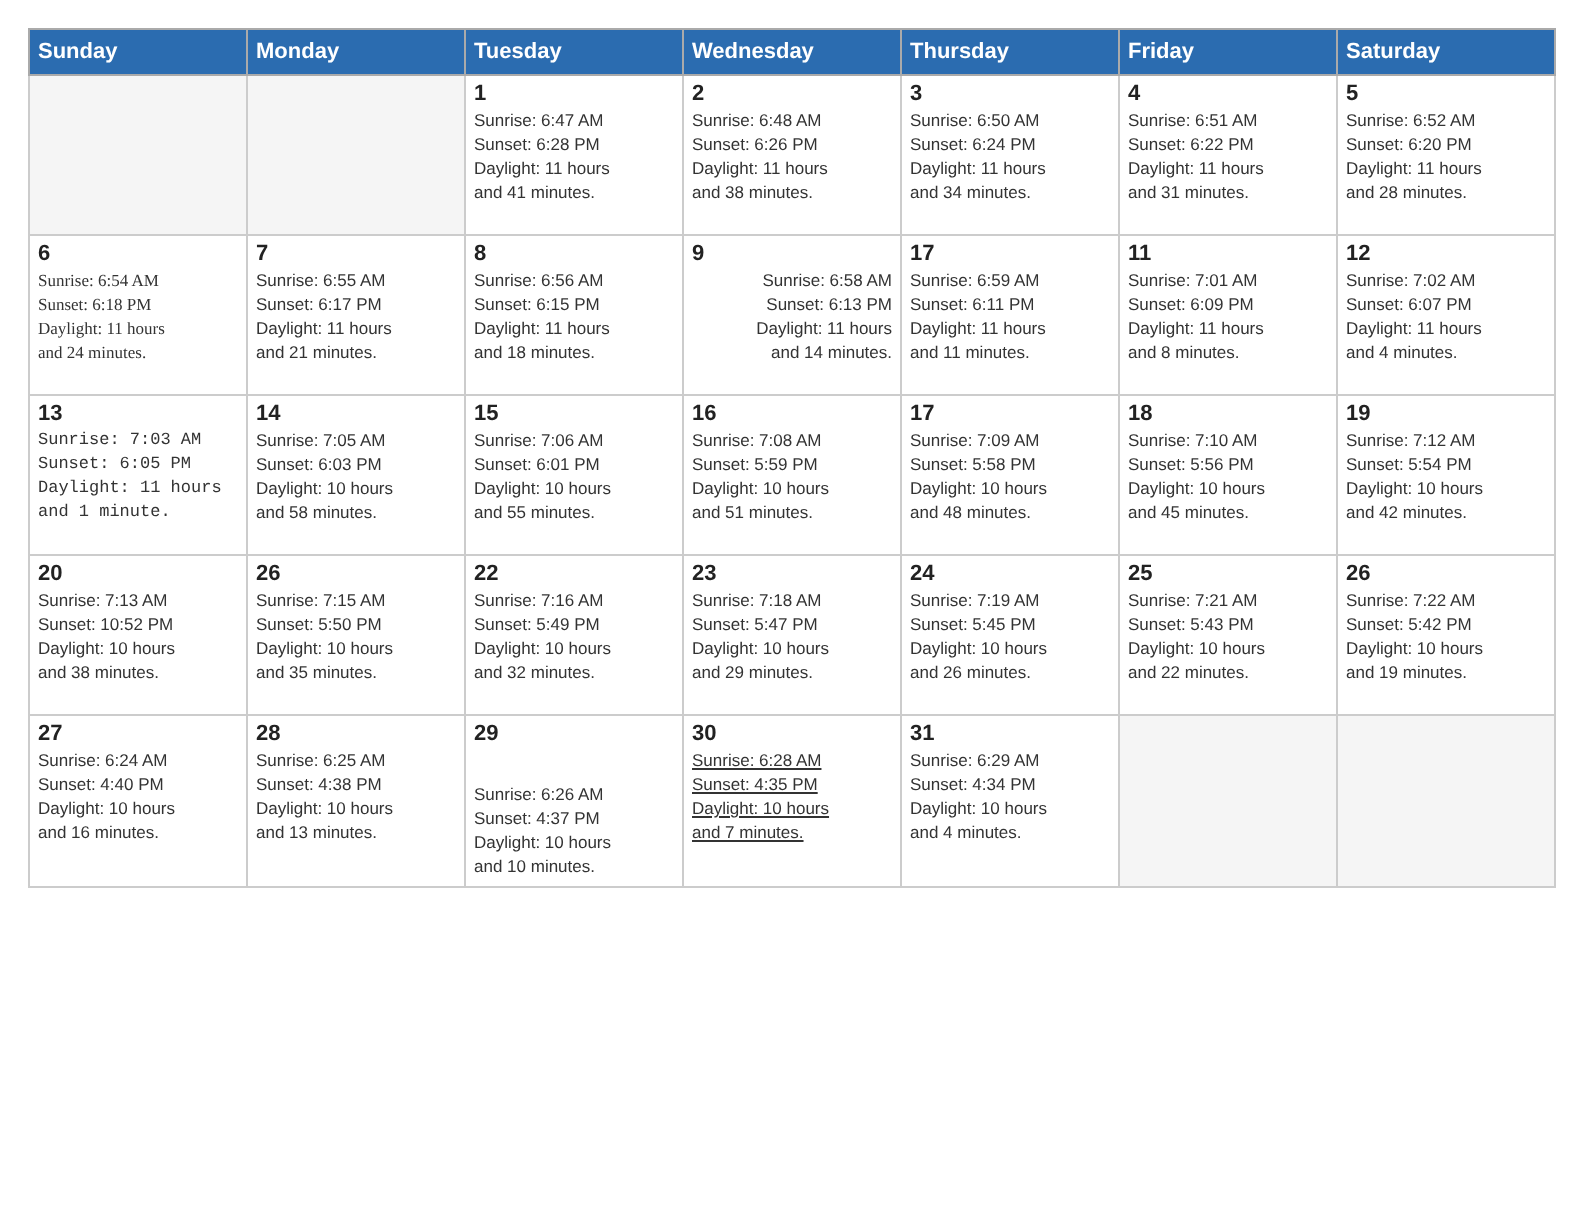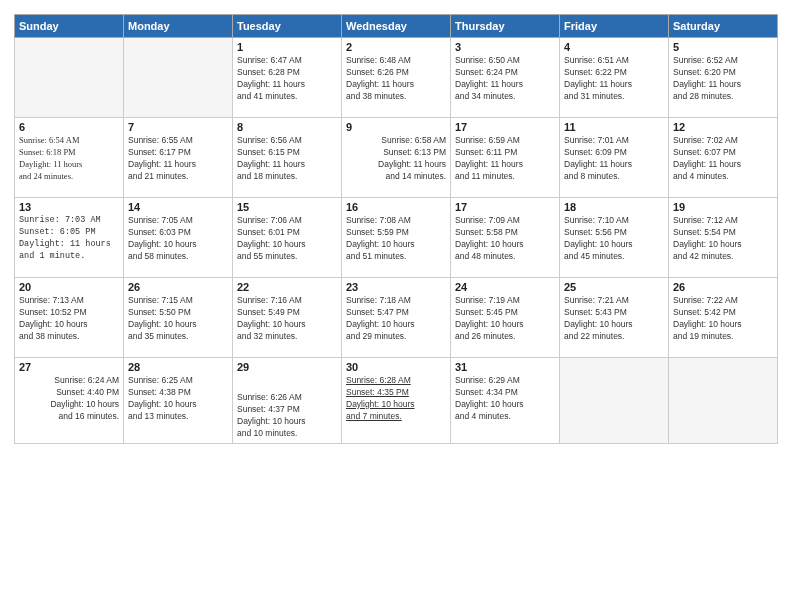--- a/index.html
+++ b/index.html
@@ -299,21 +299,21 @@
             <span class="day-num">26</span>
             <div class="day-detail" style="white-space: pre-line;">Sunrise: 7:22 AM
 Sunset: 5:42 PM
 Daylight: 10 hours
 and 19 minutes.</div>
           </td>
         </tr>
         <tr>
           <td>
             <span class="day-num">27</span>
-            <div class="day-detail" style="white-space: pre-line; text-align: right;">Sunrise: 6:24 AM
+            <div class="day-detail" style="white-space: pre-line;">Sunrise: 6:24 AM
 Sunset: 4:40 PM
 Daylight: 10 hours
 and 16 minutes.</div>
           </td>
           <td>
             <span class="day-num">28</span>
             <div class="day-detail" style="white-space: pre-line;">Sunrise: 6:25 AM
 Sunset: 4:38 PM
 Daylight: 10 hours
 and 13 minutes.</div>

